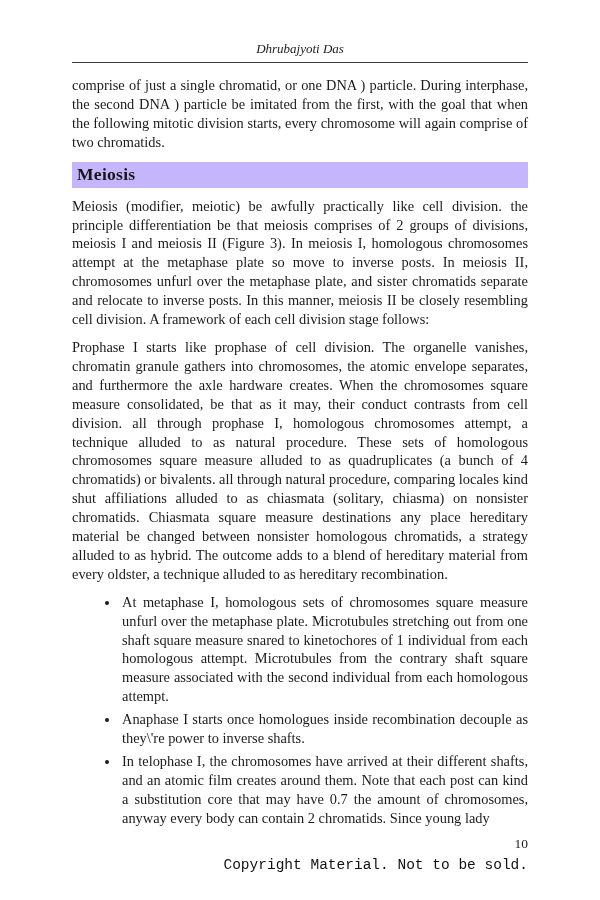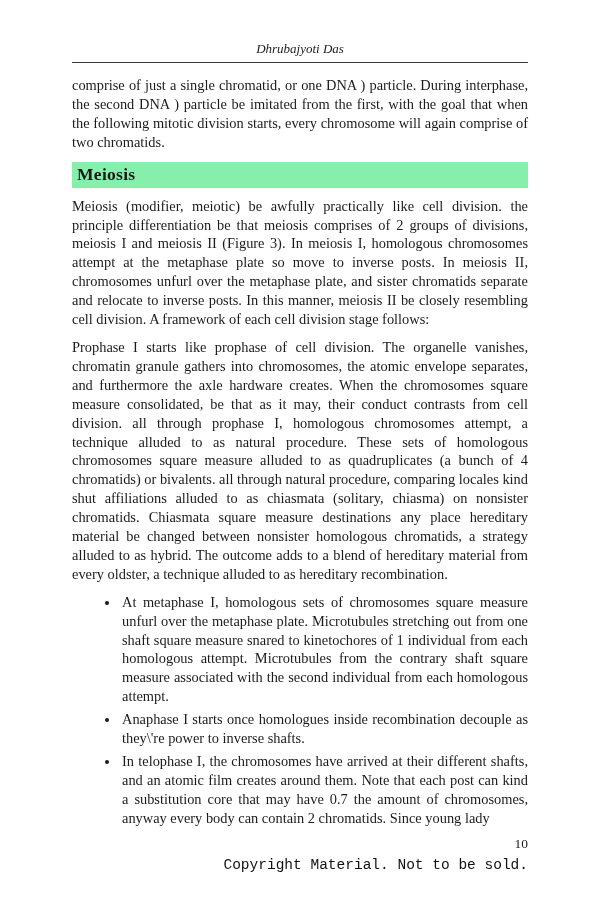--- a/index.html
+++ b/index.html
@@ -36,21 +36,21 @@
     margin: 9px 0 0 0;
     font-family: Liberation Serif, serif;
   }
   p.intro {
     margin-top: 13px;
   }
   h1.section-heading {
     font-size: 17.5px;
     line-height: 21px;
     font-weight: bold;
-    background: #86efac;
+    background: #c4b5fd;
     margin: 10px 0 0 0;
     padding: 2px 5px 3px 5px;
     letter-spacing: 0.3px;
     color: #161616;
   }
   ul.bullet-list {
     margin: 9px 0 0 0;
     padding-left: 48px;
   }
   ul.bullet-list li {

